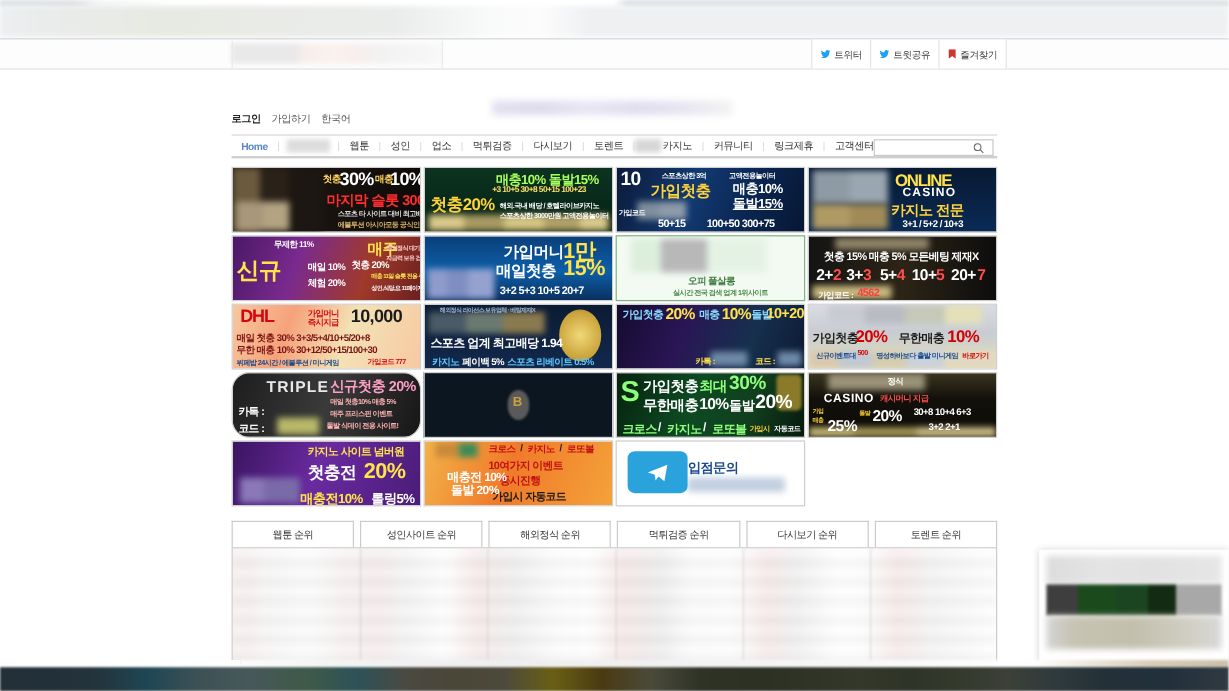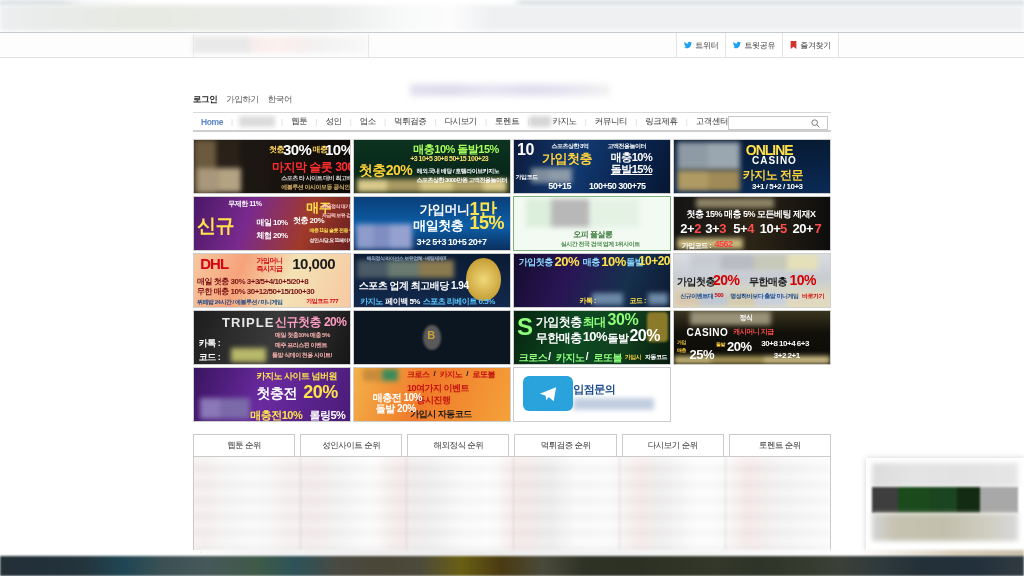--- a/index.html
+++ b/index.html
@@ -134,21 +134,21 @@
   .bn4 { background: linear-gradient(180deg,#071a33 0%,#0a2a55 100%); }
   .bn5 { background: linear-gradient(90deg,#2b1b1b 0%,#1b1414 40%,#120d16 100%); }
   .bn6 { background: linear-gradient(110deg,#4a1866 0%,#7a2a8e 35%,#a03a2a 70%,#6b2020 100%); }
   .bn7 { background: linear-gradient(180deg,#0a3f7a 0%,#0d5fa8 55%,#0a3060 100%); }
   .bn8 { background: #f2faf2; border: 1px solid #7fb37f; }
   .bn9 { background: linear-gradient(90deg,#141414 0%,#2c2416 50%,#0d0d0d 100%); }
   .bn10 { background: linear-gradient(110deg,#f7c8a0 0%,#f6a27a 30%,#f3e2b5 60%,#f7c9a2 100%); }
   .bn11 { background: linear-gradient(180deg,#0b1b33 0%,#12294d 100%); }
   .bn12 { background: linear-gradient(110deg,#140c2e 0%,#2a1555 35%,#16304e 70%,#0d1a33 100%); }
   .bn13 { background: linear-gradient(180deg,#d9dde2 0%,#c8ccd2 45%,#e9e2b8 100%); }
-  .bn14 { background: linear-gradient(110deg,#1d1d1d 0%,#3a3a3a 50%,#161616 100%); }
+  .bn14 { background: linear-gradient(110deg,#1d1d1d 0%,#3a3a3a 50%,#161616 100%); border-radius: 15px; }
   .bn15 { background: #0b1620; }
   .bn16 { background: linear-gradient(110deg,#06230f 0%,#0d4a22 40%,#113f1e 70%,#071a0d 100%); }
   .bn17 { background: linear-gradient(180deg,#3a3520 0%,#12100a 40%,#0c0b07 100%); }
   .bn18 { background: linear-gradient(110deg,#3a1560 0%,#6a2aa0 45%,#4a1c78 100%); }
   .bn19 { background: linear-gradient(110deg,#f3b24a 0%,#f07a2a 45%,#f4a23a 100%); }
   .bn20 { background: #ffffff; border: 1px solid #cccccc; }
 
   
   .rank-tabs {
     position: absolute; left: 193px; top: 434px; width: 638px; height: 22px;

